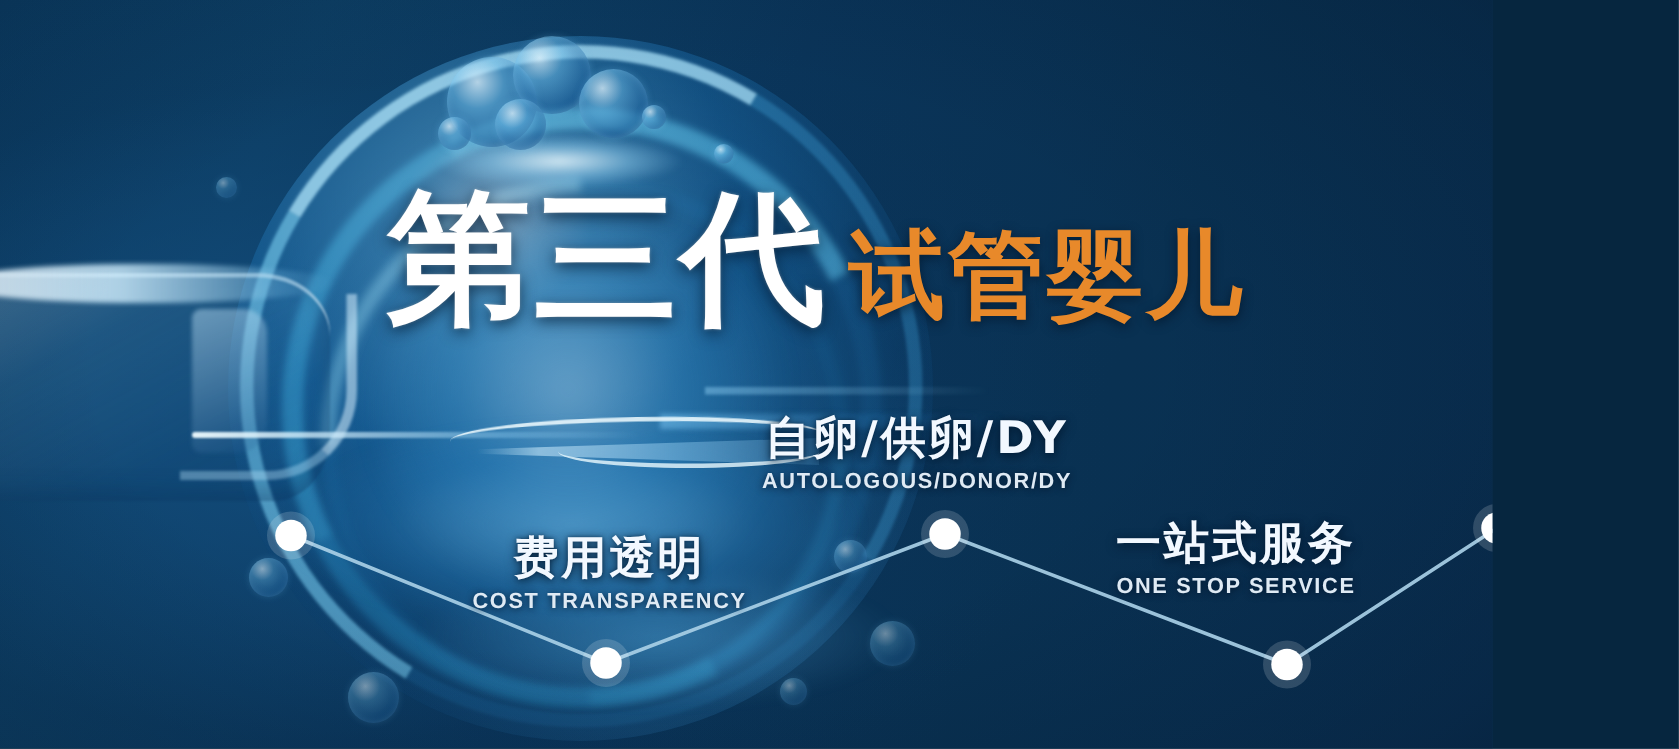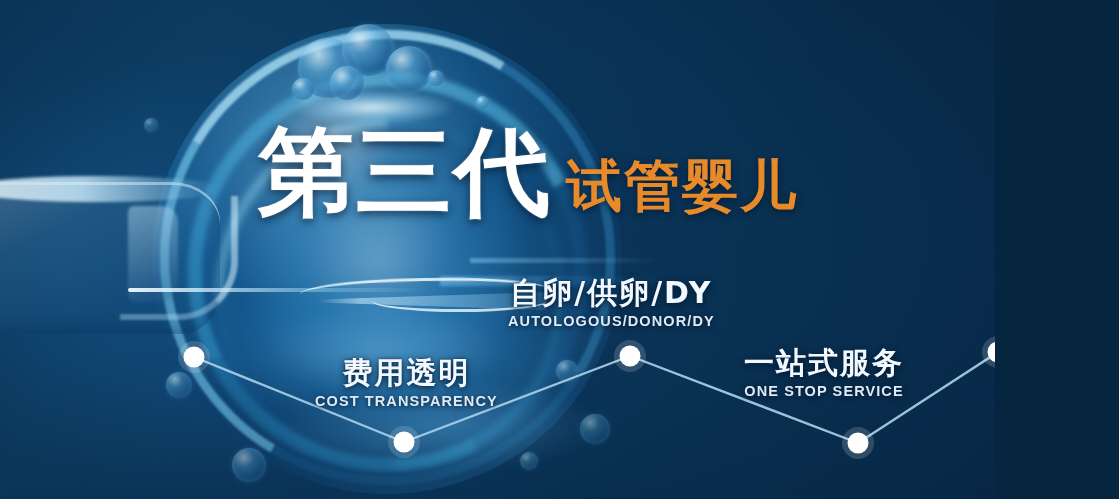--- a/index.html
+++ b/index.html
@@ -168,21 +168,21 @@
     z-index:6;
   }
   .t-main{
     font-family:"DejaVu Sans","Liberation Sans",sans-serif;
     font-size:96px;font-weight:bold;color:#ffffff;
     letter-spacing:2px;line-height:1;
     text-shadow:0 3px 10px rgba(0,24,48,.75), 0 0 2px rgba(255,255,255,.5);
   }
   .t-sub{
     font-family:"DejaVu Sans","Liberation Sans",sans-serif;
-    font-size:56px;font-weight:bold;color:#e8892a;
+    font-size:64px;font-weight:bold;color:#e8892a;
     letter-spacing:2px;line-height:1;margin-left:14px;
     text-shadow:0 2px 7px rgba(0,20,40,.7);
   }
 
   
   #connectors{position:absolute;inset:0;z-index:4;}
 
   
   .feature{position:absolute;z-index:7;text-align:center;white-space:nowrap;}
   .f-cn{

